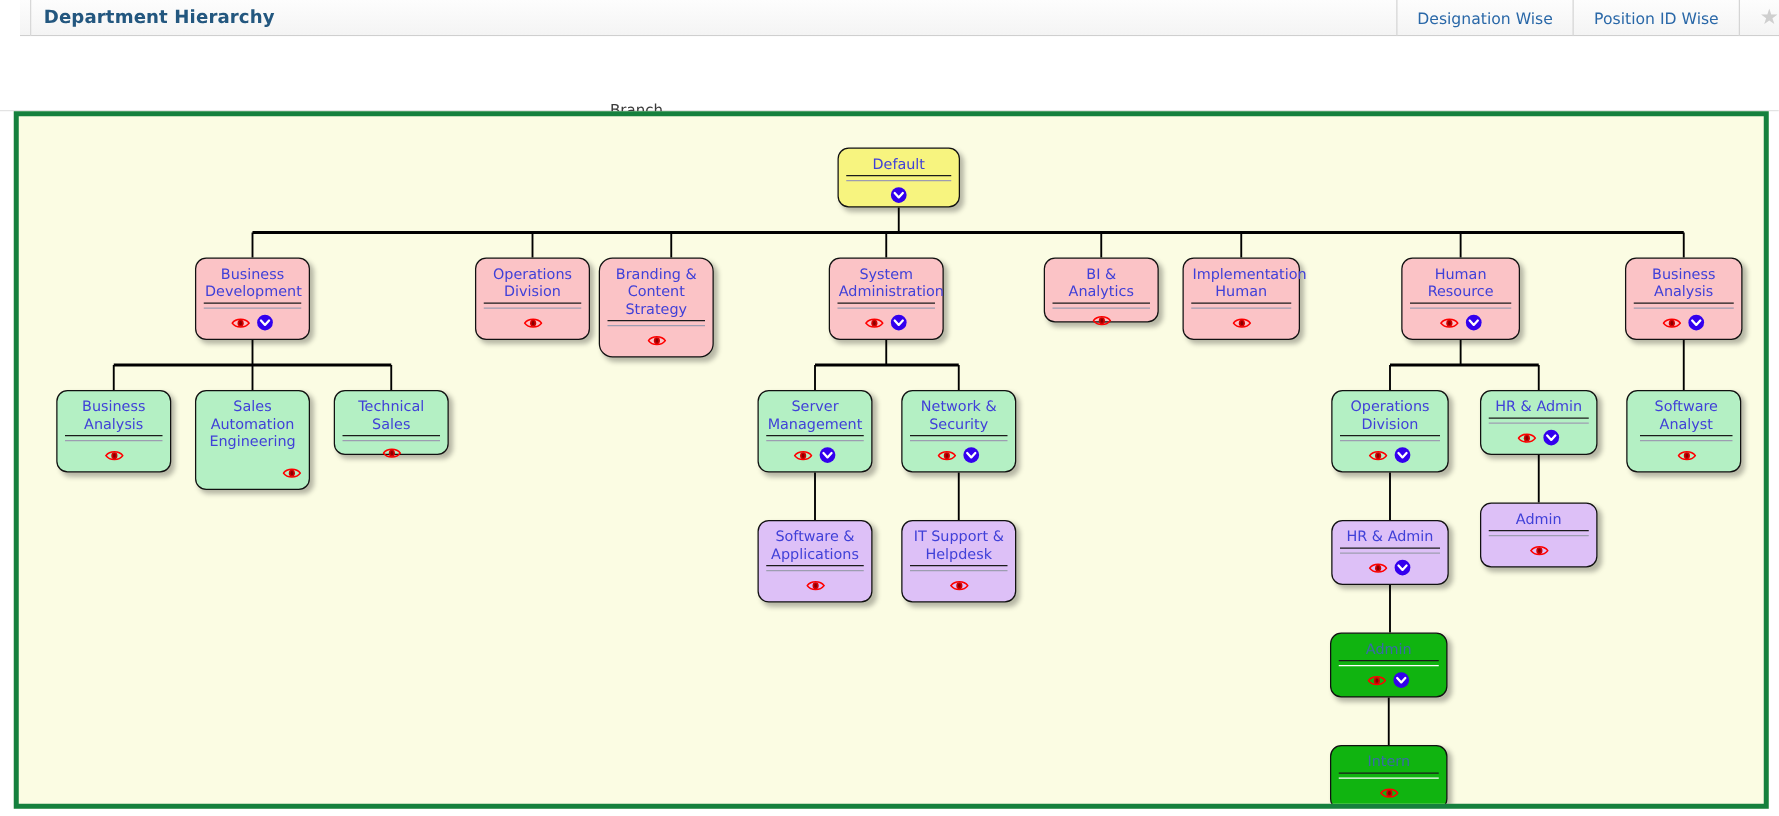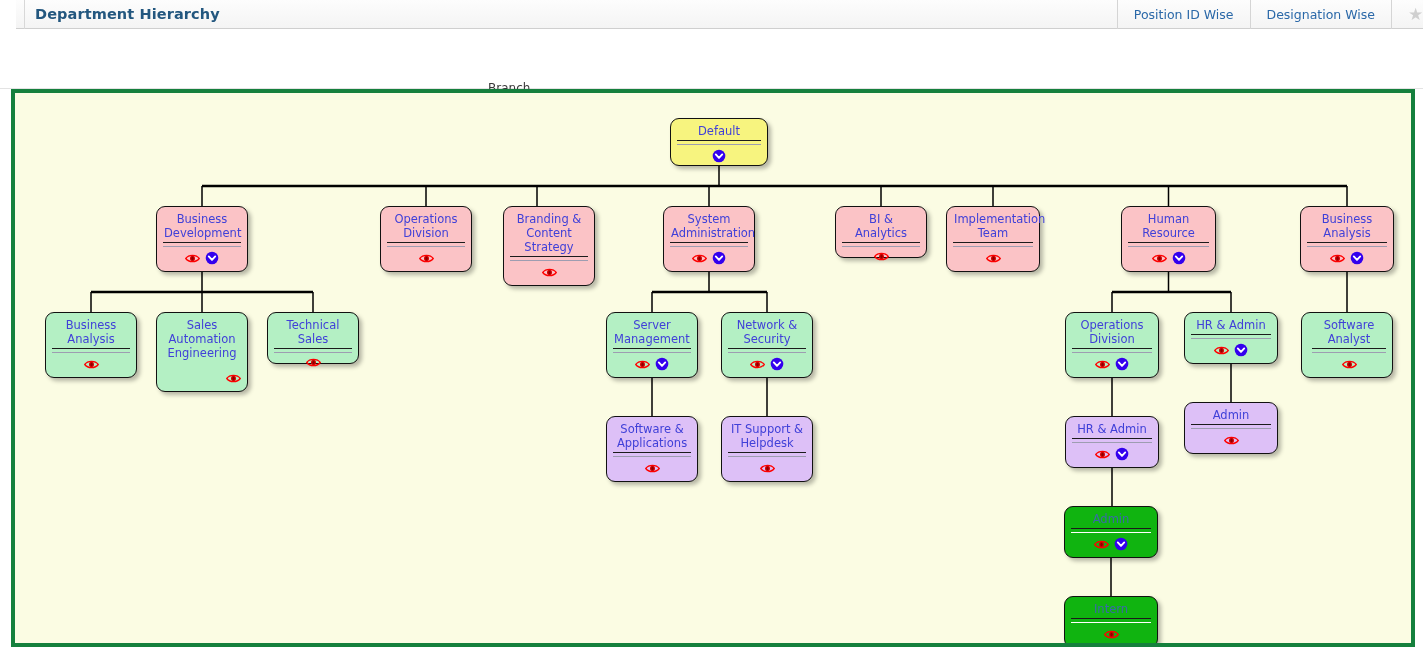--- a/index.html
+++ b/index.html
@@ -147,22 +147,22 @@
     width: 1423px; height: 2px; background: #ffffff;
   }
 </style>
 </head>
 <body>
 
 <div id="titlebar">
   <div id="title-left-edge"></div>
   <div id="page-title">Department Hierarchy</div>
   <div id="titlebar-spacer"></div>
+  <div class="tabbtn">Designation Wise</div>
   <div class="tabbtn">Position ID Wise</div>
-  <div class="tabbtn">Designation Wise</div>
   <div id="star-tab">
     <span class="star-glyph">★</span>
   </div>
 </div>
 
 <div id="filter-row">
   <div id="branch-label">Branch</div>
   <div id="branch-select">
     <span id="branch-select-value"></span>
     <span id="branch-caret"></span>
@@ -243,21 +243,21 @@
         <div class="node-actions">
           <span>
             <svg class="icon-eye" viewBox="0 0 20 14" xmlns="http://www.w3.org/2000/svg">
               <path d="M1 7 C5 1.5 15 1.5 19 7 C15 12.5 5 12.5 1 7 Z" fill="none" stroke="#ff0000" stroke-width="1.8"></path>
               <ellipse cx="10" cy="7" rx="3.3" ry="3.6" fill="#d40000"></ellipse>
               <ellipse cx="10" cy="7" rx="1.5" ry="2.2" fill="#8a0000"></ellipse>
             </svg>
           </span>
         </div>
       </div>
-      <div class="node n-pink" style="left: 488px; top: 113px; width: 92px; height: 80px;">
+      <div class="node n-pink" style="left: 464px; top: 113px; width: 92px; height: 80px; border-radius: 11px;">
         <div class="node-label">Branding &amp; Content Strategy</div>
         <div class="node-rule-dark"></div>
         <div class="node-rule-light"></div>
         <div class="node-actions">
           <span>
             <svg class="icon-eye" viewBox="0 0 20 14" xmlns="http://www.w3.org/2000/svg">
               <path d="M1 7 C5 1.5 15 1.5 19 7 C15 12.5 5 12.5 1 7 Z" fill="none" stroke="#ff0000" stroke-width="1.8"></path>
               <ellipse cx="10" cy="7" rx="3.3" ry="3.6" fill="#d40000"></ellipse>
               <ellipse cx="10" cy="7" rx="1.5" ry="2.2" fill="#8a0000"></ellipse>
             </svg>
@@ -292,21 +292,21 @@
           <span>
             <svg class="icon-eye" viewBox="0 0 20 14" xmlns="http://www.w3.org/2000/svg">
               <path d="M1 7 C5 1.5 15 1.5 19 7 C15 12.5 5 12.5 1 7 Z" fill="none" stroke="#ff0000" stroke-width="1.8"></path>
               <ellipse cx="10" cy="7" rx="3.3" ry="3.6" fill="#d40000"></ellipse>
               <ellipse cx="10" cy="7" rx="1.5" ry="2.2" fill="#8a0000"></ellipse>
             </svg>
           </span>
         </div>
       </div>
       <div class="node n-pink" style="left: 931px; top: 113px; width: 94px; height: 66px;">
-        <div class="node-label">Implementation Team</div>
+        <div class="node-label">Implementation Human</div>
         <div class="node-rule-dark"></div>
         <div class="node-rule-light"></div>
         <div class="node-actions">
           <span>
             <svg class="icon-eye" viewBox="0 0 20 14" xmlns="http://www.w3.org/2000/svg">
               <path d="M1 7 C5 1.5 15 1.5 19 7 C15 12.5 5 12.5 1 7 Z" fill="none" stroke="#ff0000" stroke-width="1.8"></path>
               <ellipse cx="10" cy="7" rx="3.3" ry="3.6" fill="#d40000"></ellipse>
               <ellipse cx="10" cy="7" rx="1.5" ry="2.2" fill="#8a0000"></ellipse>
             </svg>
           </span>

